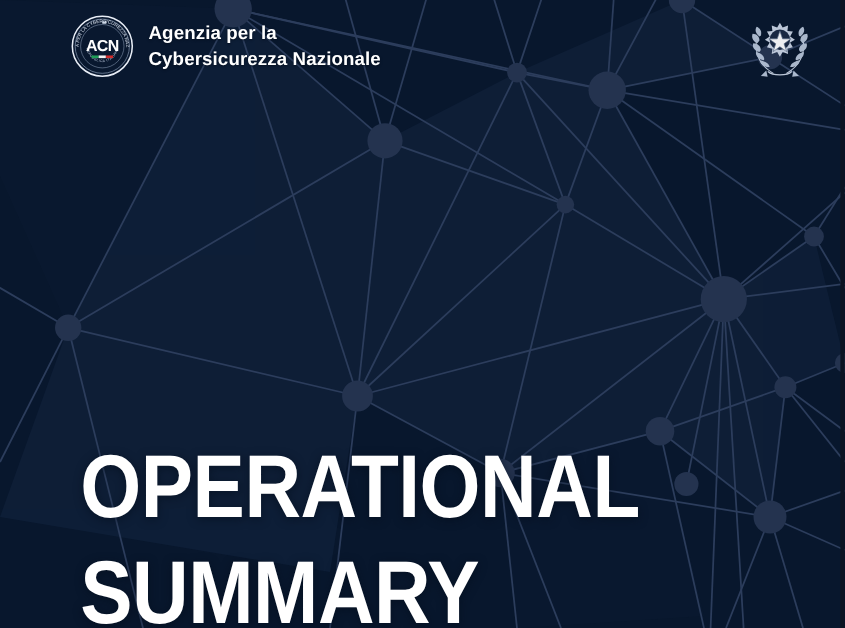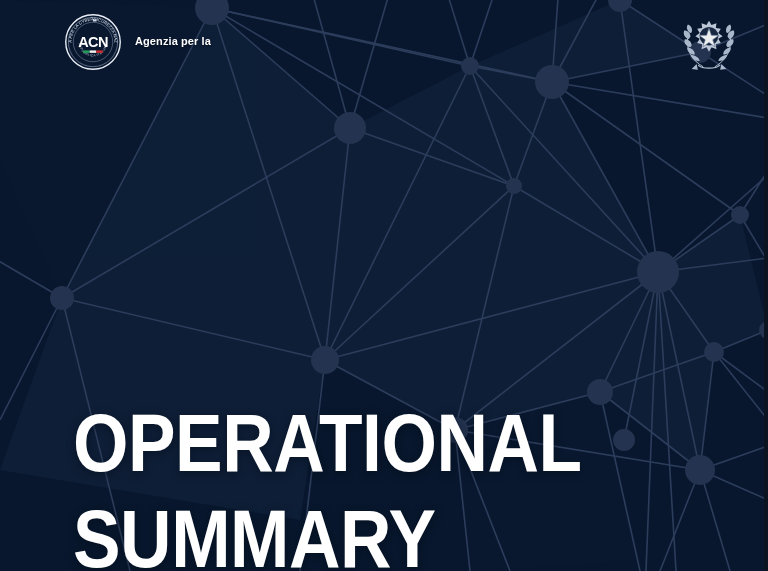--- a/index.html
+++ b/index.html
@@ -50,21 +50,21 @@
 
   #acn-emblem {
     width: 58px;
     height: 58px;
     display: block;
     flex: 0 0 auto;
   }
 
   #acn-wordmark {
     color: #ffffff;
-    font-size: 11px;
+    font-size: 17px;
     font-weight: bold;
     line-height: 1.44;
     letter-spacing: 0.1px;
     white-space: nowrap;
     text-shadow: 0 1px 2px rgba(4,12,26,.75);
   }
   #acn-wordmark .wm-line { display: block; }
 
   #republic-emblem {
     position: absolute;
@@ -274,20 +274,21 @@
 
         <g>
           <rect x="33" y="64.5" width="11.3" height="4.2" fill="#1f9e57"></rect>
           <rect x="44.3" y="64.5" width="11.3" height="4.2" fill="#f2f2f2"></rect>
           <rect x="55.6" y="64.5" width="11.3" height="4.2" fill="#cf2b2b"></rect>
         </g>
       </svg>
 
       <div id="acn-wordmark">
         <span class="wm-line">Agenzia per la</span>
+        <span class="wm-line">Cybersicurezza Nazionale</span>
       </div>
     </div>
 
     <svg id="republic-emblem" viewBox="0 0 100 100">
       <g stroke="#c9d4e4" stroke-width="1.5" fill="none" stroke-linecap="round">
 
         <path d="M40 88 C22 78 12 60 16 38"></path>
         <path d="M17 44 c-7 -3 -9 -9 -7 -14 c6 0 10 4 10 10z" fill="#b6c4d8" stroke="none"></path>
         <path d="M20 57 c-8 -2 -11 -8 -9 -13 c6 0 11 4 11 10z" fill="#b6c4d8" stroke="none"></path>
         <path d="M26 69 c-8 -1 -12 -7 -11 -12 c6 1 12 5 12 11z" fill="#b6c4d8" stroke="none"></path>

